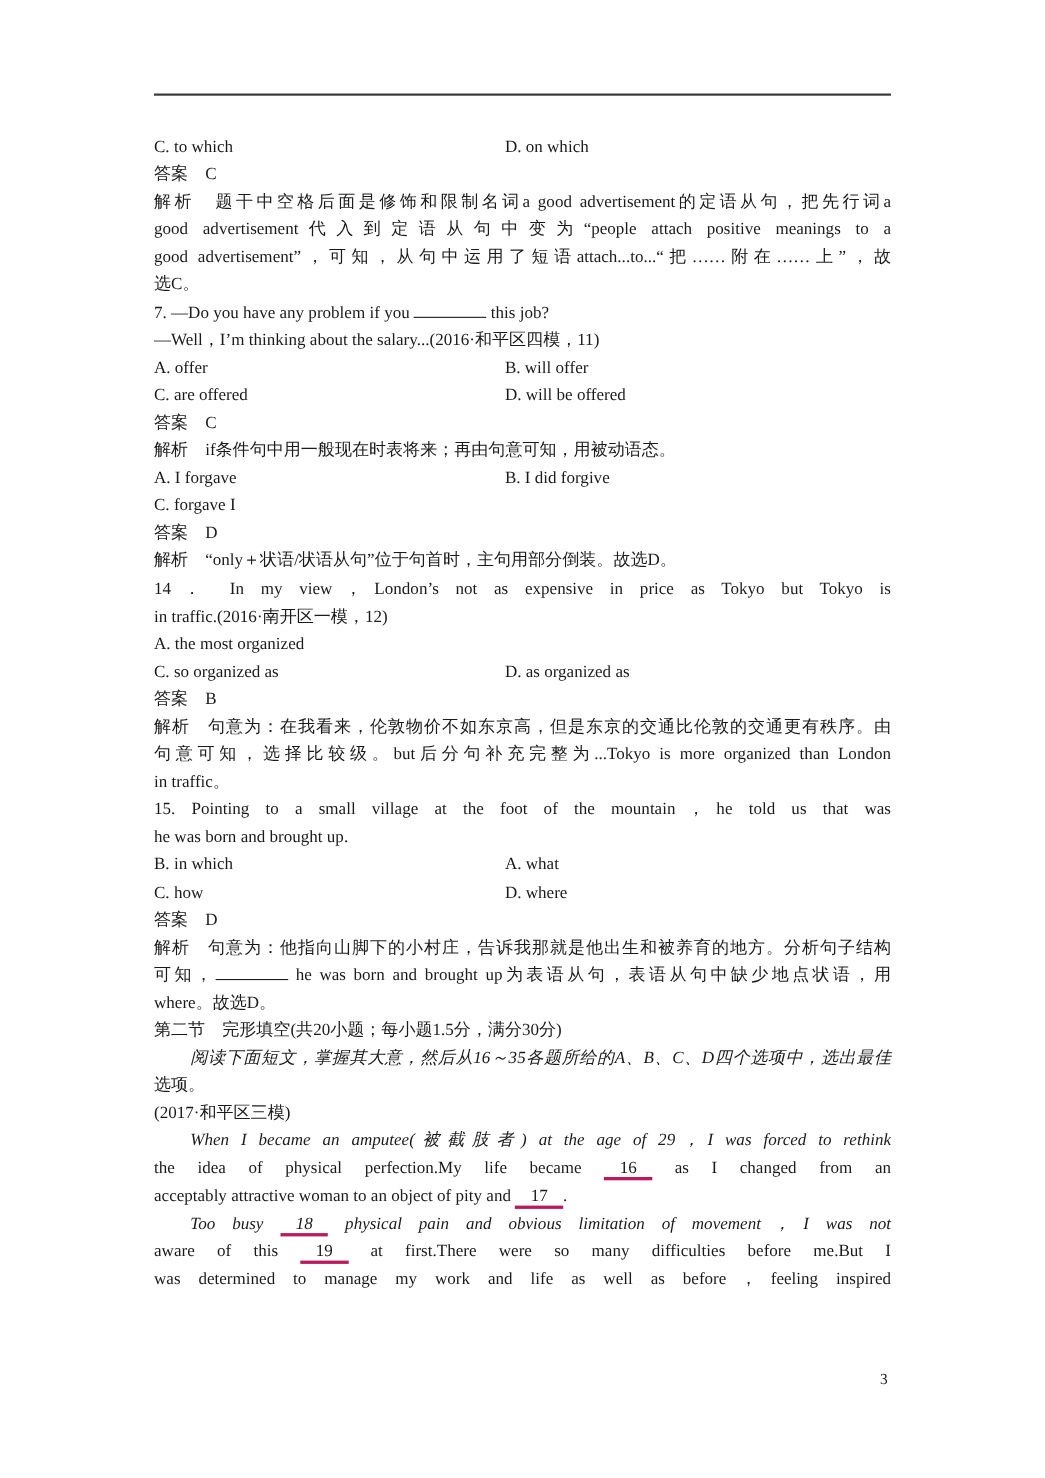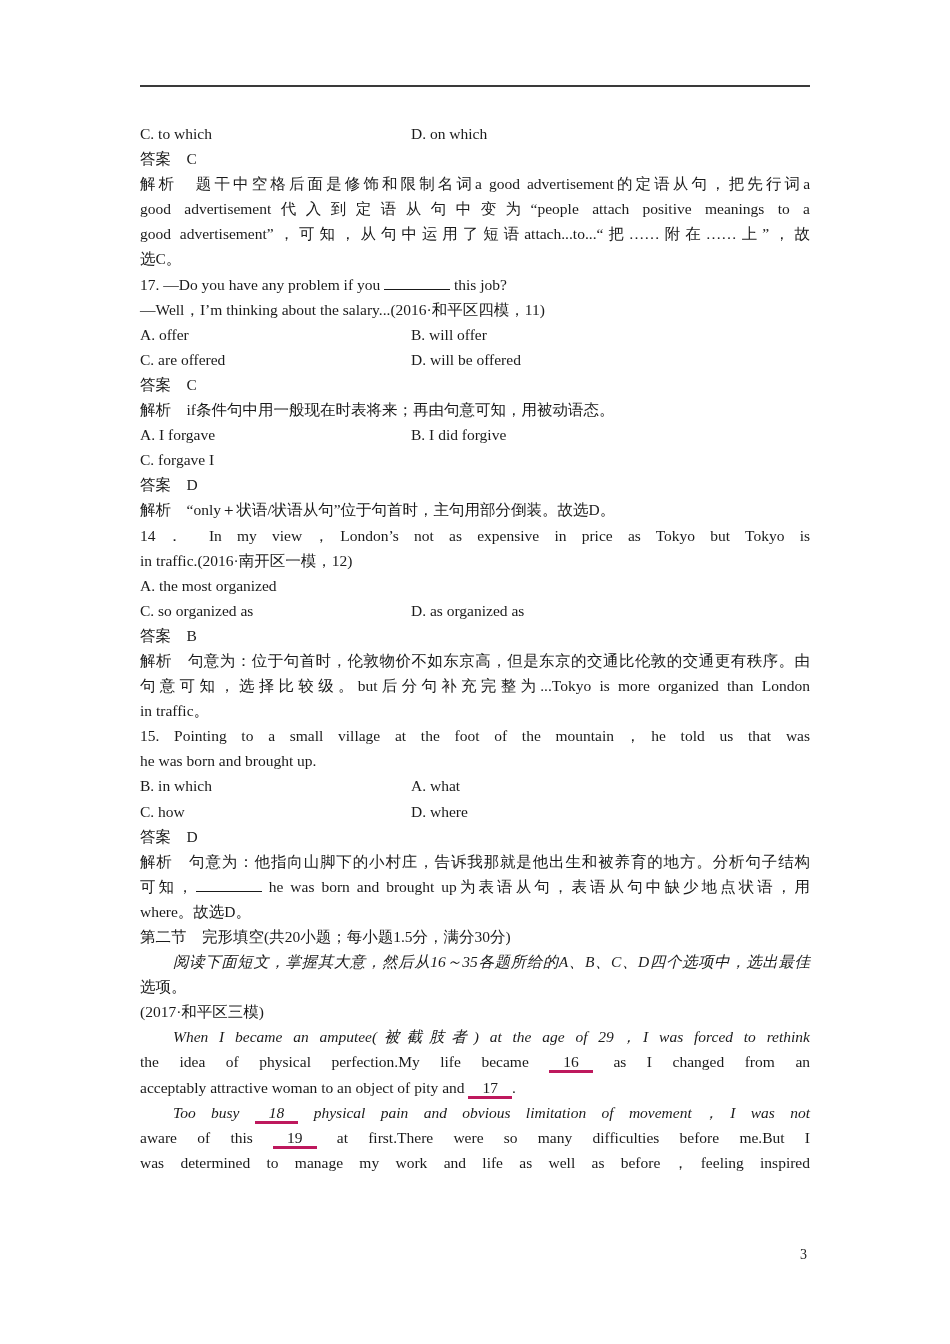--- a/index.html
+++ b/index.html
@@ -2,21 +2,21 @@
 <html><head>
 <meta charset="utf-8">
 <style>
   html, body { margin: 0; padding: 0; background: #ffffff; }
   body { width: 950px; height: 1344px; position: relative; overflow: hidden;
          font-family: "Liberation Serif", "DejaVu Serif", serif; color: #1a1a1a; }
   .rule { position: absolute; left: 140px; top: 85px; width: 670px; height: 2px; background: #3a3a3a; }
   .content { position: absolute; left: 140px; top: 121px; width: 670px; font-size: 15.5px; line-height: 25.1px; }
   .line { white-space: nowrap; height: 25.1px; }
   .just { text-align: justify; text-align-last: justify; white-space: normal; }
-  .opts { display: flex; }
+  .opts { display: flex; gap: 48px; }
   .opt { width: 271px; white-space: nowrap; }
   .ind { padding-left: 33px; font-style: italic; }
   .blank { display: inline-block; width: 66px; border-bottom: 1px solid #1a1a1a; height: 14px; vertical-align: baseline; }
   .nblank { display: inline-block; border-bottom: 3px solid #be185d; padding: 0 14px; line-height: 16px; }
   .page-num { position: absolute; left: 800px; top: 1247px; font-size: 14px; }
 </style>
 </head>
 <body>
 
 <div class="rule"></div>
@@ -26,21 +26,21 @@
   <div class="line opts">
     <span class="opt">C. to which</span>
     <span class="opt">D. on which</span>
   </div>
   <div class="line"><span>答案</span>　<span>C</span></div>
   <div class="line just"><span>解析</span>　<span>题干中空格后面是修饰和限制名词a good advertisement的定语从句，把先行词a</span></div>
   <div class="line just">good advertisement代入到定语从句中变为“people attach positive meanings to a</div>
   <div class="line just">good advertisement”，可知，从句中运用了短语attach...to...“把……附在……上”，故</div>
   <div class="line">选C。</div>
 
-  <div class="line"><span>17. —Do you have any problem if you</span> <span class="blank"></span> <span>this job?</span></div>
+  <div class="line"><span>7. —Do you have any problem if you</span> <span class="blank"></span> <span>this job?</span></div>
   <div class="line">—Well，I’m thinking about the salary...(2016·和平区四模，11)</div>
   <div class="line opts">
     <span class="opt">A. offer</span>
     <span class="opt">B. will offer</span>
   </div>
   <div class="line opts">
     <span class="opt">C. are offered</span>
     <span class="opt">D. will be offered</span>
   </div>
   <div class="line"><span>答案</span>　<span>C</span></div>
@@ -59,21 +59,21 @@
   <div class="line just">14． In my view，London’s not as expensive in price as Tokyo but Tokyo is</div>
   <div class="line">in traffic.(2016·南开区一模，12)</div>
   <div class="line opts">
     <span class="opt">A. the most organized</span>
   </div>
   <div class="line opts">
     <span class="opt">C. so organized as</span>
     <span class="opt">D. as organized as</span>
   </div>
   <div class="line"><span>答案</span>　<span>B</span></div>
-  <div class="line just"><span>解析</span>　<span>句意为：位于句首时，伦敦物价不如东京高，但是东京的交通比伦敦的交通更有秩序。由</span></div>
+  <div class="line just"><span>解析</span>　<span>句意为：在我看来，伦敦物价不如东京高，但是东京的交通比伦敦的交通更有秩序。由</span></div>
   <div class="line just">句意可知，选择比较级。but后分句补充完整为...Tokyo is more organized than London</div>
   <div class="line">in traffic。</div>
 
   <div class="line just">15. Pointing to a small village at the foot of the mountain，he told us that was</div>
   <div class="line">he was born and brought up.</div>
   <div class="line opts">
     <span class="opt">B. in which</span>
     <span class="opt">A. what</span>
   </div>
   <div class="line opts">

